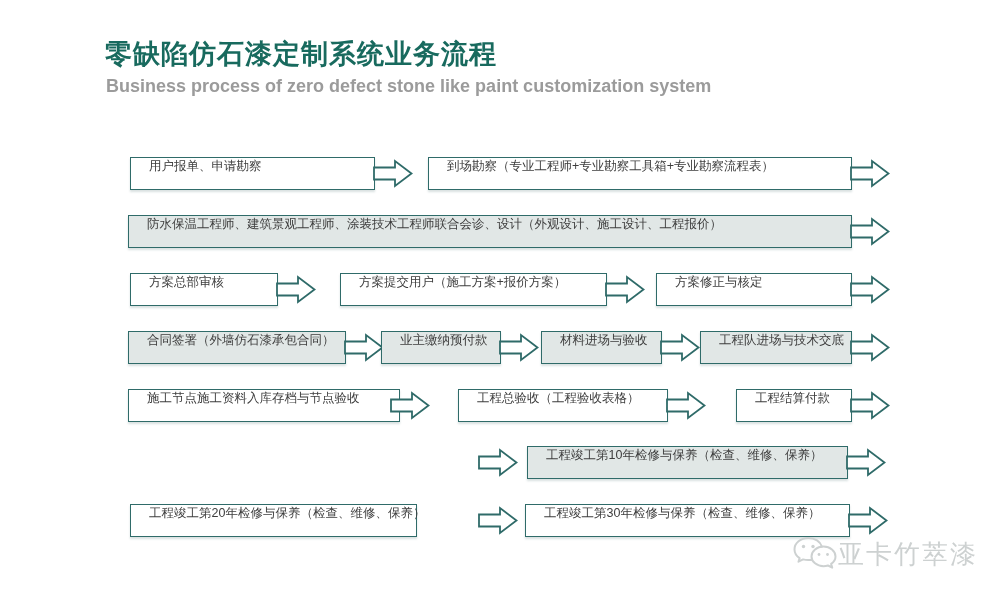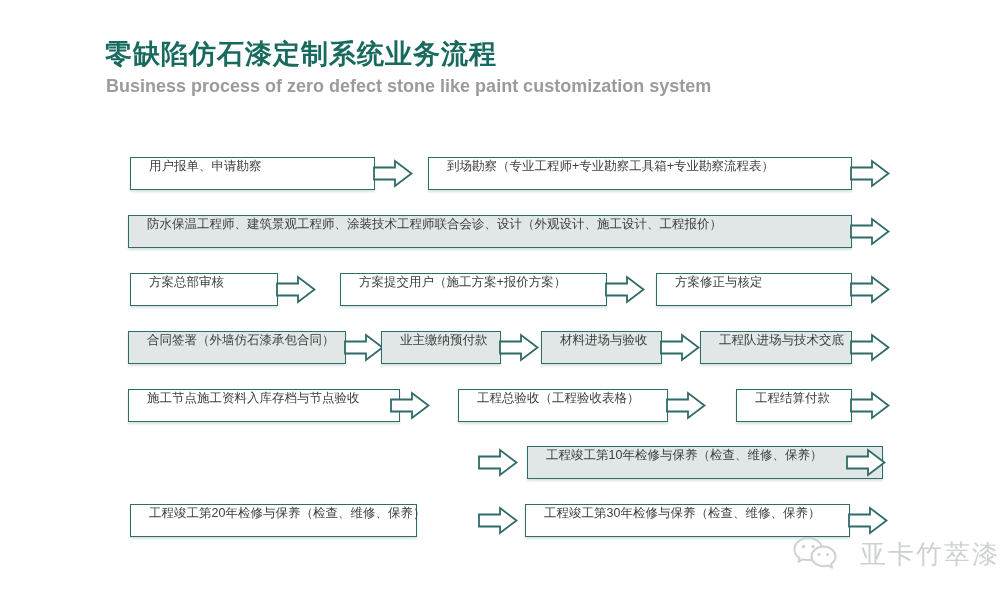--- a/index.html
+++ b/index.html
@@ -33,21 +33,21 @@
     padding:0 8px 0 18px;
     font-size:12.5px;color:var(--text-dark);white-space:nowrap;
     box-shadow:0 2px 2px rgba(47,90,88,0.18);
   }
   .box.white{background:var(--box-fill-white);}
   .box.light{background:var(--box-fill-light);}
   .arrow{position:absolute;width:40px;height:33px;overflow:visible;}
   .arrow path{fill:#ffffff;stroke:var(--accent-teal);stroke-width:1.8;}
   .watermark{
     position:absolute;left:792px;top:534px;
-    display:flex;align-items:center;gap:22px;
+    display:flex;align-items:center;gap:0;
   }
   .watermark .brand{
     font-size:26px;color:var(--watermark-gray);letter-spacing:2px;white-space:nowrap;
   }
 </style>
 </head>
 <body>
 
 <div class="canvas">
 
@@ -133,21 +133,21 @@
   <div class="box white" style="left:736px;top:389px;width:116px">
       <span>工程结算付款</span>
     </div>
   <svg class="arrow" style="left:850px;top:389px" viewBox="0 0 40 33">
       <path d="M1 10.5 H22 V4 L38.5 16.5 L22 29 V22.5 H1 Z"></path>
     </svg>
 
   <svg class="arrow" style="left:478px;top:446px" viewBox="0 0 40 33">
       <path d="M1 10.5 H22 V4 L38.5 16.5 L22 29 V22.5 H1 Z"></path>
     </svg>
-  <div class="box light" style="left:527px;top:446px;width:356px">
+  <div class="box light" style="left:527px;top:446px;width:321px">
       <span>工程竣工第10年检修与保养（检查、维修、保养）</span>
     </div>
   <svg class="arrow" style="left:846px;top:446px" viewBox="0 0 40 33">
       <path d="M1 10.5 H22 V4 L38.5 16.5 L22 29 V22.5 H1 Z"></path>
     </svg>
 
   <div class="box white" style="left:130px;top:504px;width:287px">
       <span>工程竣工第20年检修与保养（检查、维修、保养）</span>
     </div>
   <svg class="arrow" style="left:478px;top:504px" viewBox="0 0 40 33">

